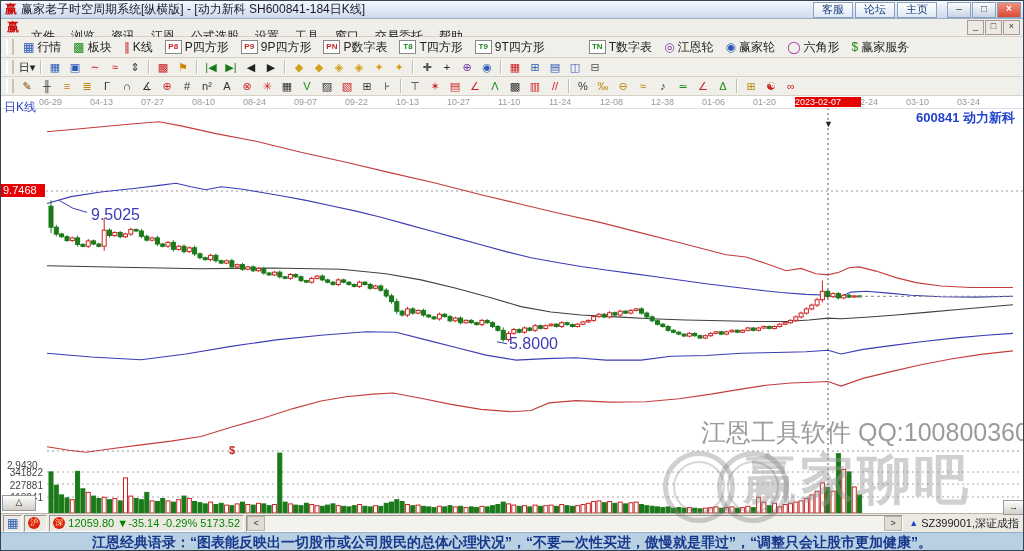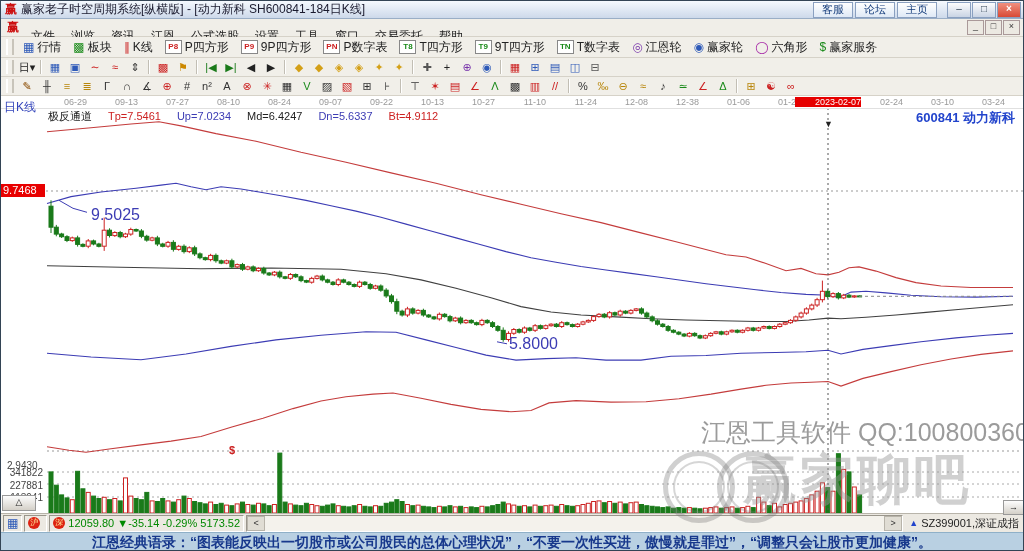--- a/index.html
+++ b/index.html
@@ -37,21 +37,21 @@
   .tbtn .ig{font-size:12px;line-height:12px;}
   .badge{display:inline-block;width:15px;height:12px;line-height:12px;text-align:center;
     font-size:8px;font-weight:bold;border:1px solid #888;background:#fff;}
   .sep{width:1px;height:14px;background:#c2beb4;border-right:1px solid #fff;margin:0 3px;}
   .sbtn{width:18px;height:16px;line-height:16px;text-align:center;font-size:11px;cursor:pointer;
     border:1px solid transparent;white-space:nowrap;}
   
   .chart{position:absolute;left:0;top:95px;width:1024px;height:417px;background:#fff;}
   .chart svg{position:absolute;left:0;top:0;}
   .dates{position:absolute;left:0;top:0;width:100%;height:12px;border-bottom:1px solid #e0e0e0;}
-  .dtick{position:absolute;top:1px;width:48px;text-align:right;font-size:9px;color:#999;}
+  .dtick{position:absolute;top:1px;width:48px;text-align:left;font-size:9px;color:#999;}
   .dtick.cur{width:66px;background:#e60000;color:#fff;z-index:3;}
   .kline-label{position:absolute;left:3px;top:3px;color:#3344bb;font-size:12px;z-index:4;}
   .ind-row{position:absolute;left:47px;top:13px;font-size:11px;z-index:4;white-space:nowrap;}
   .ind-row span{margin-right:16px;}
   .stock-label{position:absolute;right:10px;top:13px;color:#2244cc;font-size:13px;font-weight:bold;z-index:4;}
   .price-tag{position:absolute;left:0;top:88px;width:44px;height:13px;line-height:13px;
     background:#e80000;color:#fff;font-size:11px;padding-left:2px;box-sizing:border-box;z-index:4;}
   .axis-label{position:absolute;font-size:10px;color:#444;z-index:4;}
   .vol-label{position:absolute;left:0;width:42px;text-align:right;font-size:10px;color:#444;z-index:4;}
   .blue-note{position:absolute;font-size:16px;color:#3c3cb4;z-index:4;}
@@ -155,21 +155,21 @@
       </span>
       <span class="tbtn">
         <span class="badge" style="color: rgb(26, 138, 26);">T8</span>
         <span>T四方形</span>
       </span>
       <span class="tbtn">
         <span class="badge" style="color: rgb(26, 138, 26);">T9</span>
         <span>9T四方形</span>
       </span>
       <span class="tbtn">
-        <span class="badge" style="color: rgb(26, 138, 26);">TN</span>
+        <span class="badge" style="color: rgb(26, 138, 26); margin-left: 32px;">TN</span>
         <span>T数字表</span>
       </span>
       <span class="tbtn">
         <span class="ig" style="color: rgb(119, 51, 170);">◎</span>
         <span>江恩轮</span>
       </span>
       <span class="tbtn">
         <span class="ig" style="color: rgb(45, 89, 184);">◉</span>
         <span>赢家轮</span>
       </span>
@@ -738,41 +738,40 @@
         <rect x="856.6" y="493.9" width="4" height="18.1" fill="#1a7a1a" stroke="#1a7a1a" stroke-width="1"></rect>
         <line x1="827" y1="107" x2="827" y2="511" stroke="#555" stroke-dasharray="2,3"></line>
         <text x="823" y="126" font-size="9" fill="#222">▼</text>
         <line x1="858" y1="295.3" x2="1014" y2="295.3" stroke="#888" stroke-dasharray="3,3"></line>
         <polyline points="58,199.3 72,207.3 86,211.3" fill="none" stroke="#3c3cb4" stroke-width="1"></polyline>
         <line x1="496" y1="340.8" x2="506" y2="342.8" stroke="#3c3cb4"></line>
       </svg>
 
     <div class="dates" id="date-axis">
         <span class="dtick" style="left: 38px;">06-29</span>
-        <span class="dtick" style="left: 89px;">09-13</span>
+        <span class="dtick" style="left: 89px;">04-13</span>
         <span class="dtick" style="left: 140px;">07-27</span>
         <span class="dtick" style="left: 191px;">08-10</span>
         <span class="dtick" style="left: 242px;">08-24</span>
         <span class="dtick" style="left: 293px;">09-07</span>
         <span class="dtick" style="left: 344px;">09-22</span>
         <span class="dtick" style="left: 395px;">10-13</span>
         <span class="dtick" style="left: 446px;">10-27</span>
         <span class="dtick" style="left: 497px;">11-10</span>
         <span class="dtick" style="left: 548px;">11-24</span>
         <span class="dtick" style="left: 599px;">12-08</span>
         <span class="dtick" style="left: 650px;">12-38</span>
         <span class="dtick" style="left: 701px;">01-06</span>
         <span class="dtick" style="left: 752px;">01-20</span>
         <span class="dtick cur" style="left: 794px;">2023-02-07</span>
         <span class="dtick" style="left: 854px;">02-24</span>
         <span class="dtick" style="left: 905px;">03-10</span>
         <span class="dtick" style="left: 956px;">03-24</span>
       </div>
     <div class="kline-label">日K线</div>
-    <div class="ind-row" id="indicator-row"><span style="color: rgb(34, 34, 34);">极反通道</span><span style="color: rgb(204, 34, 34);">Tp=7.5461</span><span style="color: rgb(60, 60, 180);">Up=7.0234</span><span style="color: rgb(34, 34, 34);">Md=6.4247</span><span style="color: rgb(60, 60, 180);">Dn=5.6337</span><span style="color: rgb(204, 34, 34);">Bt=4.9112</span></div>
     <div class="stock-label">600841 动力新科</div>
 
     <div class="price-tag">9.7468</div>
     <div class="blue-note" style="left:90px;top:110px;">9.5025</div>
     <div class="blue-note" style="left:508px;top:239px;">5.8000</div>
     <div class="axis-label" style="left:6px;top:364px;">2.9430</div>
     <div class="dollar" style="left:228px;top:348px;">$</div>
     <div id="vol-labels">
         <div class="vol-label" style="top: 371px;">341822</div>
         <div class="vol-label" style="top: 383.5px;">227881</div>

